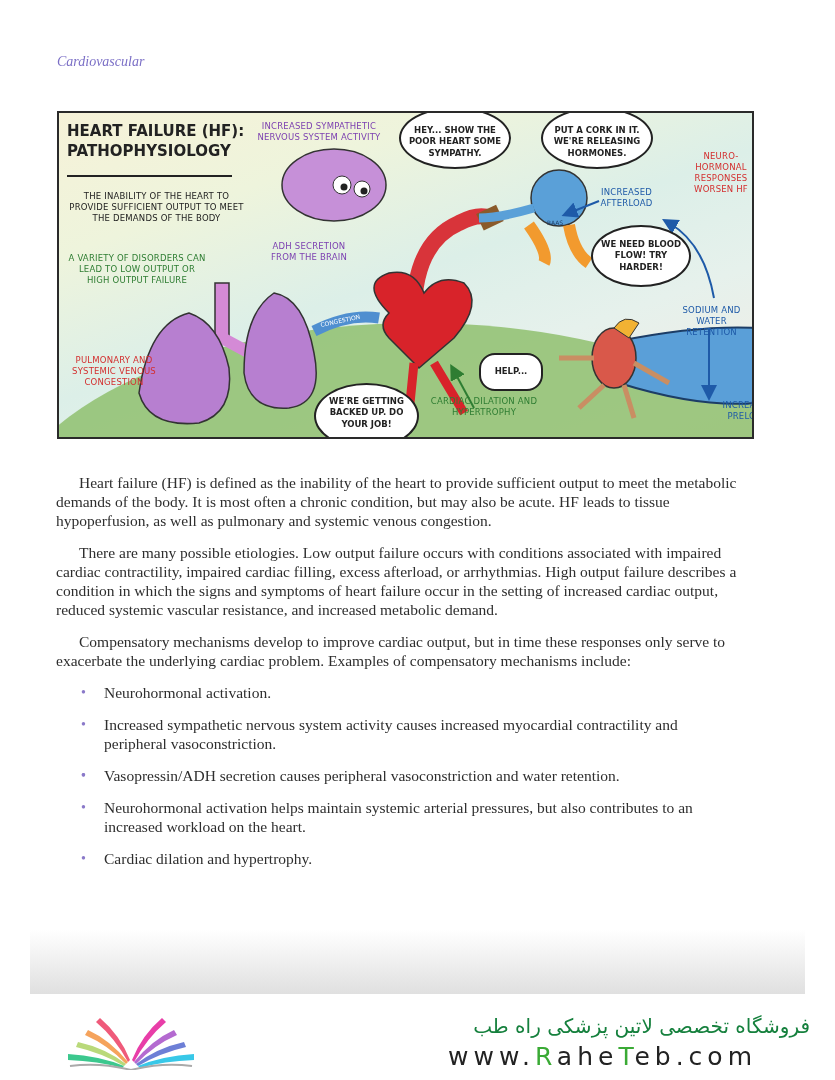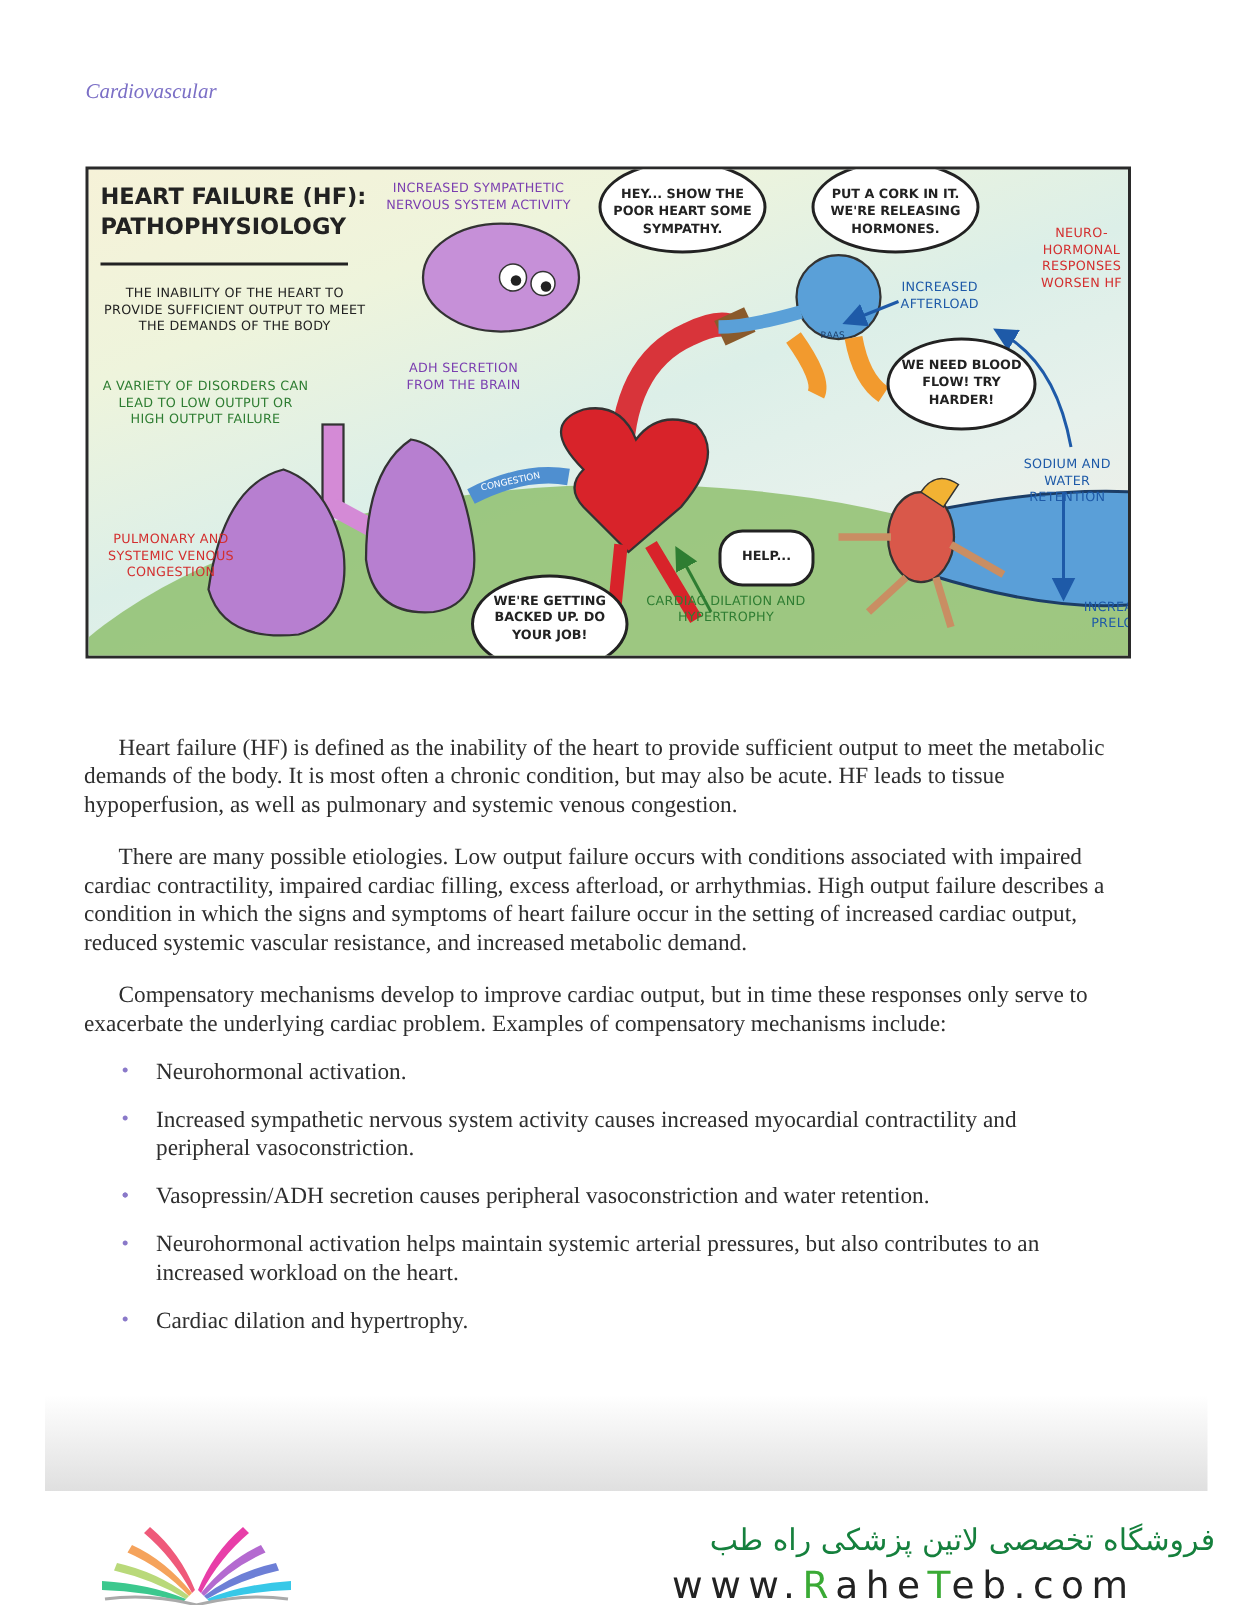--- a/index.html
+++ b/index.html
@@ -14,21 +14,21 @@
   .cap { position:absolute; font-family:"DejaVu Sans", sans-serif; font-weight:normal; text-transform:uppercase;
          text-align:center; line-height:1.3; letter-spacing:0.2px; }
   .fig-title { position:absolute; left:8px; top:8px; font-family:"DejaVu Sans", sans-serif; font-weight:bold;
                font-size:15px; line-height:1.35; color:#222; }
   .fig-rule { position:absolute; left:8px; top:62px; width:165px; height:2px; background:#222; }
   .bubble { position:absolute; background:#fff; border:2px solid #222; border-radius:50%;
             font-family:"DejaVu Sans", sans-serif; font-weight:bold; font-size:8.5px; text-transform:uppercase;
             display:flex; align-items:center; justify-content:center; text-align:center; line-height:1.35; color:#222; }
 
   .content { position:absolute; left:80px; top:473px; width:680px; font-size:15.5px; line-height:19px; color:#2e2e2e; }
-  .para { margin:16px 0 13px 0; text-indent:23px; }
+  .para { margin:0 0 13px 0; text-indent:23px; }
   .para:first-child { text-indent:23px; }
   .content p { position:relative; left:-24px; width:705px; }
   ul.bullets { list-style:none; margin:0; padding:0; position:relative; left:-3px; }
   ul.bullets li { position:relative; padding-left:27px; margin-bottom:13px; width:640px; }
   ul.bullets li .dot { position:absolute; left:4px; top:0; color:#8a79c9; font-size:14px; }
 
   .fade { position:absolute; left:30px; top:930px; width:775px; height:64px;
           background:linear-gradient(180deg, rgba(255,255,255,0) 0%, rgba(218,218,218,0.85) 100%); }
   .footer { position:absolute; left:0; top:995px; width:835px; height:85px; background:#fff; }
   .logo { position:absolute; left:60px; top:1010px; }

